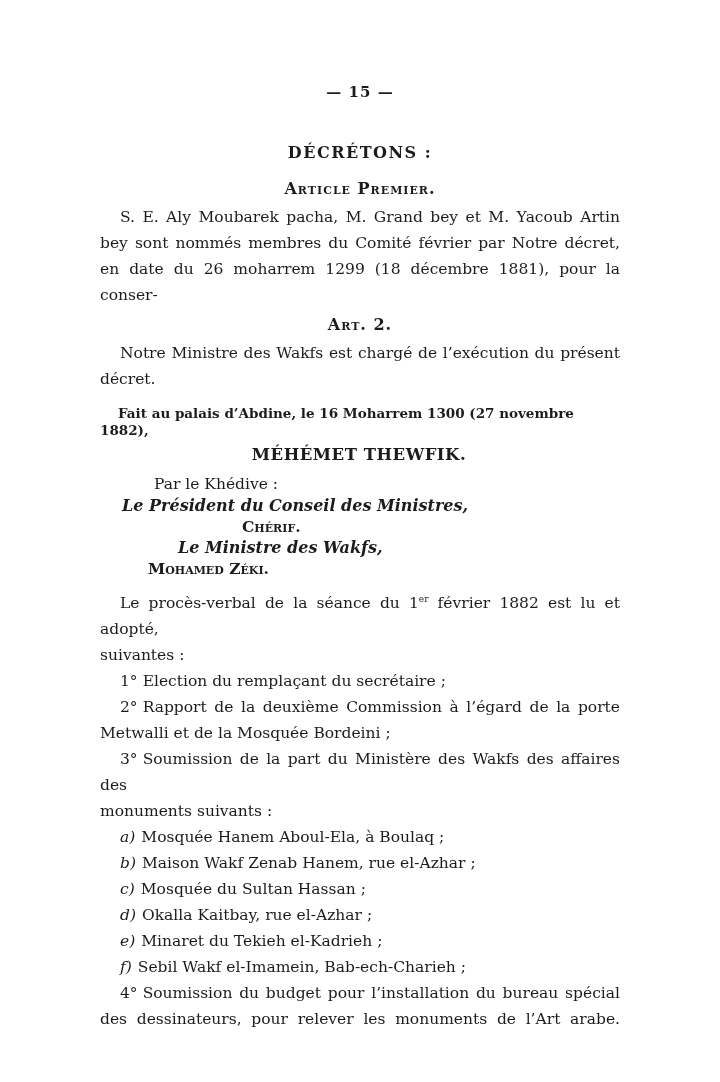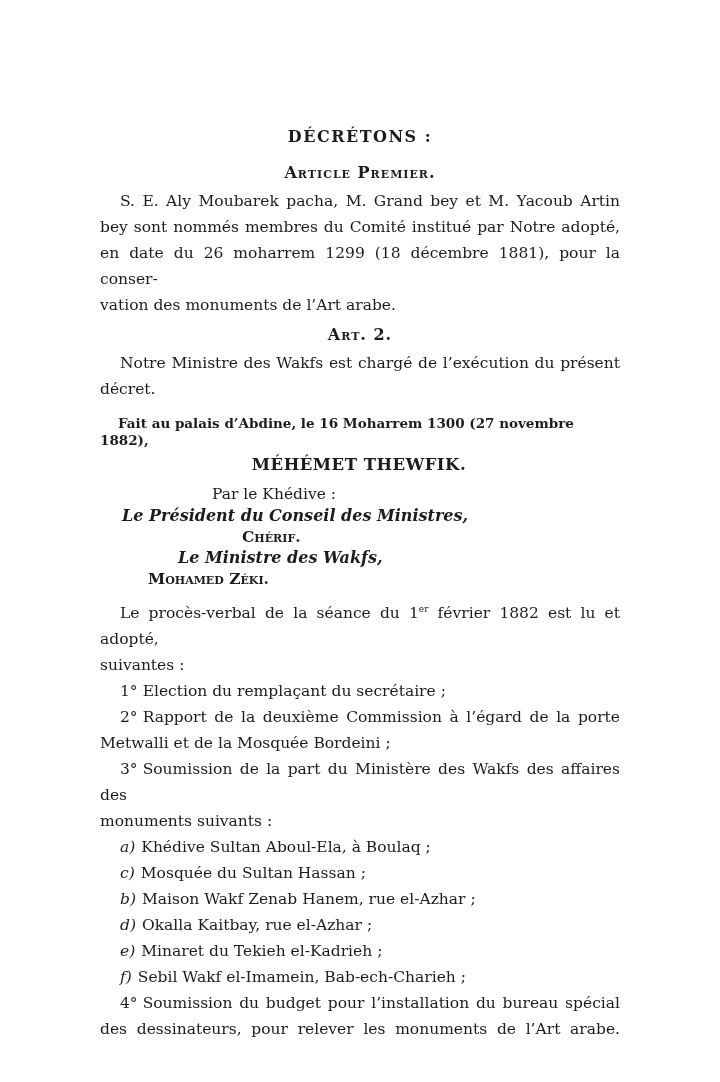--- a/index.html
+++ b/index.html
@@ -76,50 +76,50 @@
     letter-spacing: 0.5px;
     line-height: 20px;
     text-align: center;
     padding-right: 2px;
   }
   .countersign { margin-top: 9px; }
   .cs-line {
     font-size: 15.5px;
     line-height: 21px;
   }
-  .cs-intro   { margin-left: 112px; }
+  .cs-intro   { margin-left: 54px; }
   .cs-pres-t  { margin-left: 22px;  font-style: italic; font-weight: 600; font-size: 16px; }
   .cs-pres-n  { margin-left: 142px; font-variant: small-caps; font-weight: 600; }
   .cs-min-t   { margin-left: 78px;  font-style: italic; font-weight: 600; font-size: 16px; }
   .cs-min-n   { margin-left: 48px; font-variant: small-caps; font-weight: 600; }
   .minutes { margin-top: 11px; }
   .marker { margin-right: 5px; }
   .it-marker { font-style: italic; margin-right: 6px; }
   sup.ord {
     font-size: 9px;
     vertical-align: super;
     line-height: 0;
   }
 </style>
 </head>
 <body>
 
 <div class="page">
   <div class="content">
 
+    <div class="pagenum">— 15 —</div>
 
     <div class="h-decretons">DÉCRÉTONS :</div>
 
     <div class="h-article">Article Premier.</div>
 
     <div class="para">
       <div class="line indent jl">S. E. Aly Moubarek pacha, M. Grand bey et M. Yacoub Artin</div>
-      <div class="line jl">bey sont nommés membres du Comité institué par Notre adopté,</div>
+      <div class="line jl">bey sont nommés membres du Comité février par Notre décret,</div>
       <div class="line jl">en date du 26 moharrem 1299 (18 décembre 1881), pour la conser-</div>
-      <div class="line">vation des monuments de l’Art arabe.</div>
     </div>
 
     <div class="h-article h-art2">Art. 2.</div>
 
     <div class="para">
       <div class="line indent jl">Notre Ministre des Wakfs est chargé de l’exécution du présent</div>
       <div class="line">décret.</div>
     </div>
 
     <div class="dateline">Fait au palais d’Abdine, le 16 Moharrem 1300 (27 novembre 1882),</div>
@@ -141,23 +141,23 @@
       <div class="line">suivantes :</div>
 
       <div class="line indent"><span class="marker">1°</span><span>Election du remplaçant du secrétaire ;</span></div>
 
       <div class="line indent jl"><span class="marker">2°</span><span>Rapport de la deuxième Commission à l’égard de la porte</span></div>
       <div class="line">Metwalli et de la Mosquée Bordeini ;</div>
 
       <div class="line indent jl"><span class="marker">3°</span><span>Soumission de la part du Ministère des Wakfs des affaires des</span></div>
       <div class="line">monuments suivants :</div>
 
-      <div class="line indent"><span class="it-marker">a)</span><span>Khédive Sultan Aboul-Ela, à Boulaq ;</span></div>
+      <div class="line indent"><span class="it-marker">a)</span><span>Mosquée Hanem Aboul-Ela, à Boulaq ;</span></div>
+      <div class="line indent"><span class="it-marker">b)</span><span>Maison Wakf Zenab Hanem, rue el-Azhar ;</span></div>
       <div class="line indent"><span class="it-marker">c)</span><span>Mosquée du Sultan Hassan ;</span></div>
-      <div class="line indent"><span class="it-marker">b)</span><span>Maison Wakf Zenab Hanem, rue el-Azhar ;</span></div>
       <div class="line indent"><span class="it-marker">d)</span><span>Okalla Kaitbay, rue el-Azhar ;</span></div>
       <div class="line indent"><span class="it-marker">e)</span><span>Minaret du Tekieh el-Kadrieh ;</span></div>
       <div class="line indent"><span class="it-marker">f)</span><span>Sebil Wakf el-Imamein, Bab-ech-Charieh ;</span></div>
 
       <div class="line indent jl"><span class="marker">4°</span><span>Soumission du budget pour l’installation du bureau spécial</span></div>
       <div class="line jl">des dessinateurs, pour relever les monuments de l’Art arabe.</div>
 
     </div>
   </div>
 </div>

